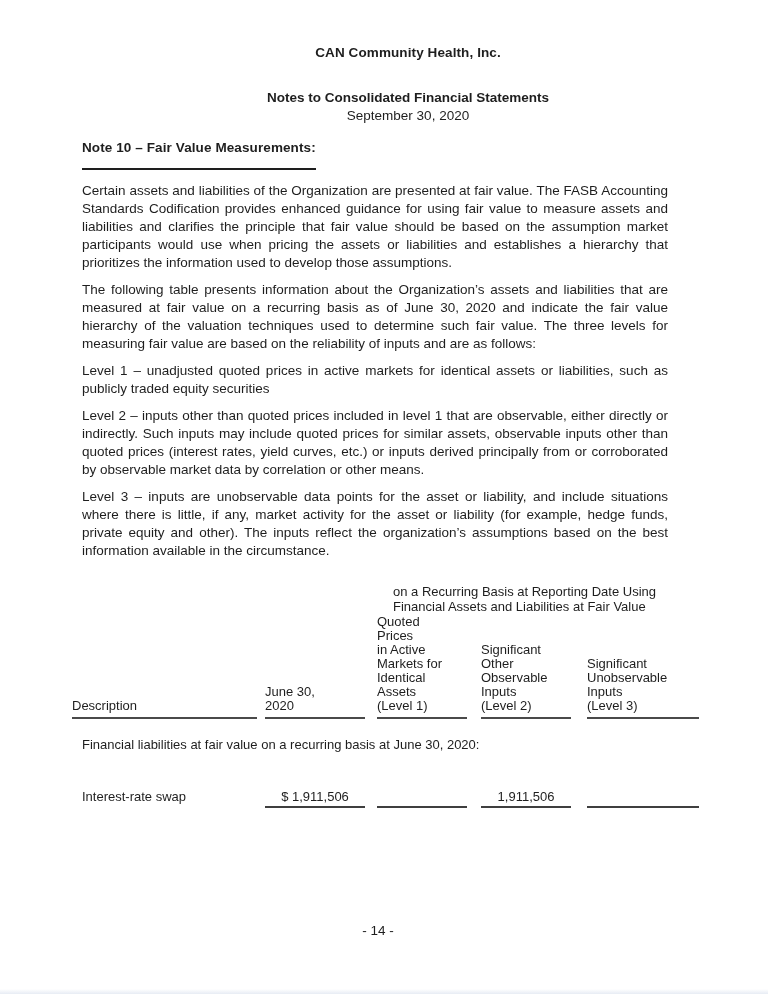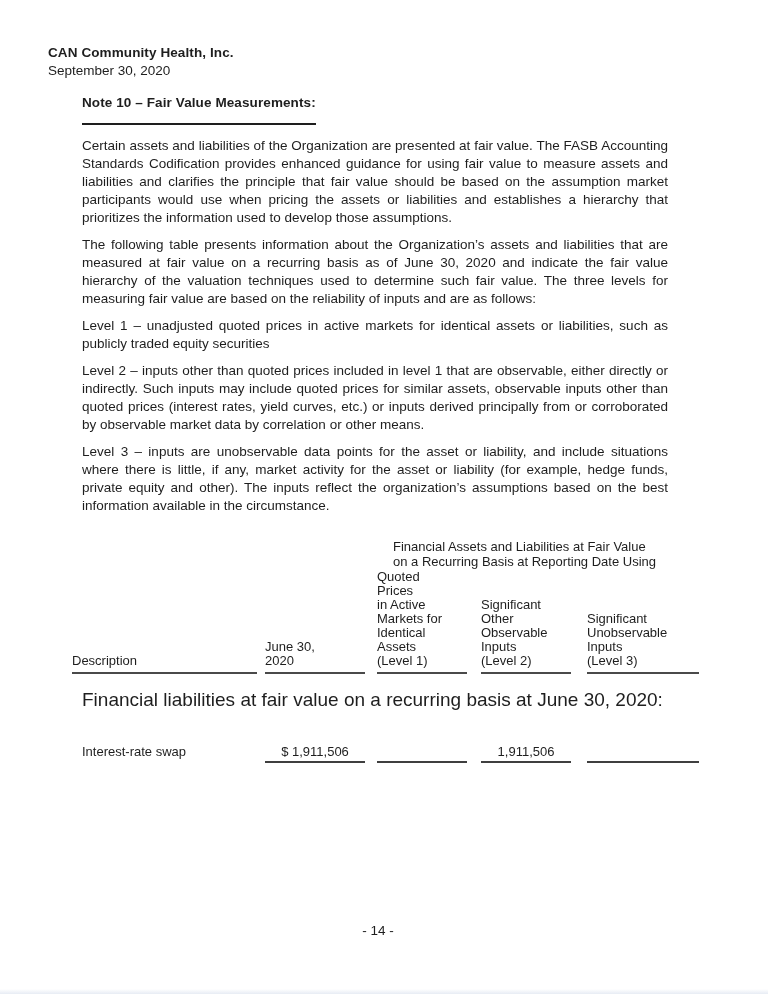--- a/index.html
+++ b/index.html
@@ -10,21 +10,21 @@
     color: #1e1e1e;
   }
   .page {
     position: relative;
     width: 768px; height: 994px;
     background: #ffffff;
     overflow: hidden;
     font-size: 13.5px;
     line-height: 18px;
   }
-  .doc-header { text-align: left; padding-top: 44px; padding-left: 48px; }
+  .doc-header { text-align: center; padding-top: 44px; padding-left: 48px; }
   .org-name { font-weight: bold; letter-spacing: 0.1px; }
   .doc-title { font-weight: bold; margin-top: 27px; }
   .doc-date { line-height: 17px; }
 
   .content { margin: 0 100px 0 82px; }
   .note-heading {
     display: inline-block;
     margin-top: 15px;
     font-weight: bold;
     border-bottom: 2px solid #1e1e1e;
@@ -43,21 +43,21 @@
     text-align: left;
     border-bottom: 2px solid #4a4a4a;
     padding-bottom: 4px;
   }
   .c1 { width: 185px; }
   .c2 { width: 100px; margin-left: 8px; }
   .c3 { width: 90px;  margin-left: 12px; }
   .c4 { width: 90px;  margin-left: 14px; }
   .c5 { width: 112px; margin-left: 16px; }
 
-  .table-caption { margin-left: 10px; margin-top: 17px; font-size: 19px; }
+  .table-caption { margin-left: 10px; margin-top: 17px; font-size: 13px; }
 
   .data-row { display: flex; align-items: flex-end; margin-top: 34px; }
   .data-row .cell { height: 20px; }
   .data-row .desc { padding-left: 10px; text-align: left; }
   .data-row .val {
     text-align: center;
     border-bottom: 2px solid #3f3f3f;
   }
 
   .page-number {
@@ -73,38 +73,39 @@
     background: linear-gradient(to bottom, rgba(231,236,244,0), #e7ecf4);
   }
 </style>
 </head>
 <body>
 
 <div class="page">
 
   <div class="doc-header">
     <div class="org-name">CAN Community Health, Inc.</div>
+    <div class="doc-title">Notes to Consolidated Financial Statements</div>
     <div class="doc-date">September 30, 2020</div>
   </div>
 
   <div class="content">
     <div class="note-heading">Note 10 – Fair Value Measurements:</div>
 
     <p class="body-para first">Certain assets and liabilities of the Organization are presented at fair value. The FASB Accounting Standards Codification provides enhanced guidance for using fair value to measure assets and liabilities and clarifies the principle that fair value should be based on the assumption market participants would use when pricing the assets or liabilities and establishes a hierarchy that prioritizes the information used to develop those assumptions.</p>
     <p class="body-para">The following table presents information about the Organization’s assets and liabilities that are measured at fair value on a recurring basis as of June 30, 2020 and indicate the fair value hierarchy of the valuation techniques used to determine such fair value. The three levels for measuring fair value are based on the reliability of inputs and are as follows:</p>
     <p class="body-para">Level 1 – unadjusted quoted prices in active markets for identical assets or liabilities, such as publicly traded equity securities</p>
     <p class="body-para">Level 2 – inputs other than quoted prices included in level 1 that are observable, either directly or indirectly. Such inputs may include quoted prices for similar assets, observable inputs other than quoted prices (interest rates, yield curves, etc.) or inputs derived principally from or corroborated by observable market data by correlation or other means.</p>
     <p class="body-para">Level 3 – inputs are unobservable data points for the asset or liability, and include situations where there is little, if any, market activity for the asset or liability (for example, hedge funds, private equity and other). The inputs reflect the organization’s assumptions based on the best information available in the circumstance.</p>
   </div>
 
   <div class="fv-table">
 
     <div class="span-header">
+      <div>on a Recurring Basis at Reporting Date Using</div>
       <div>Financial Assets and Liabilities at Fair Value</div>
-      <div>on a Recurring Basis at Reporting Date Using</div>
     </div>
 
     <div class="head-row">
       <div class="hcell c1">
         <div>Description</div>
       </div>
       <div class="hcell c2">
         <div>June 30,</div>
         <div>2020</div>
       </div>

